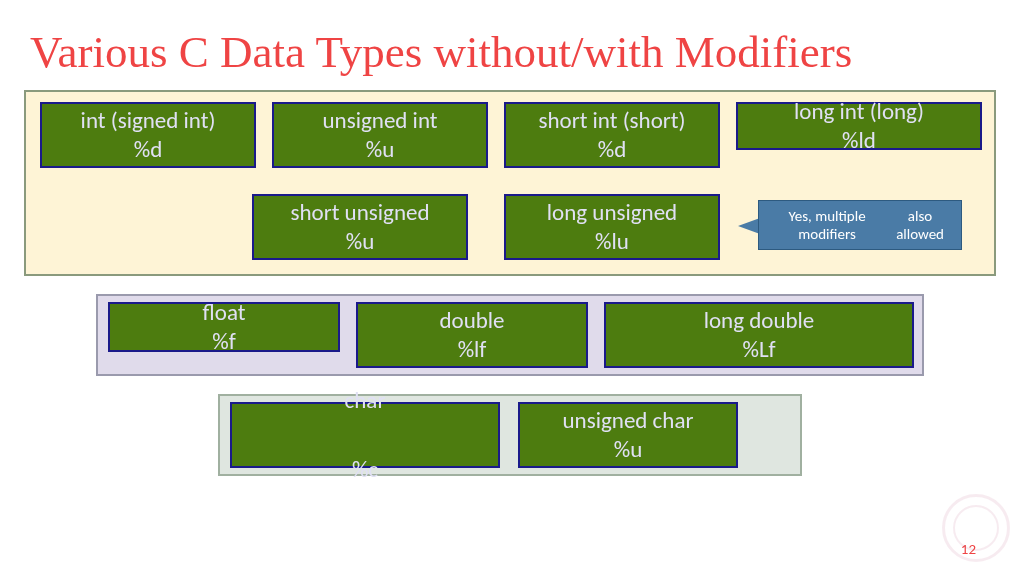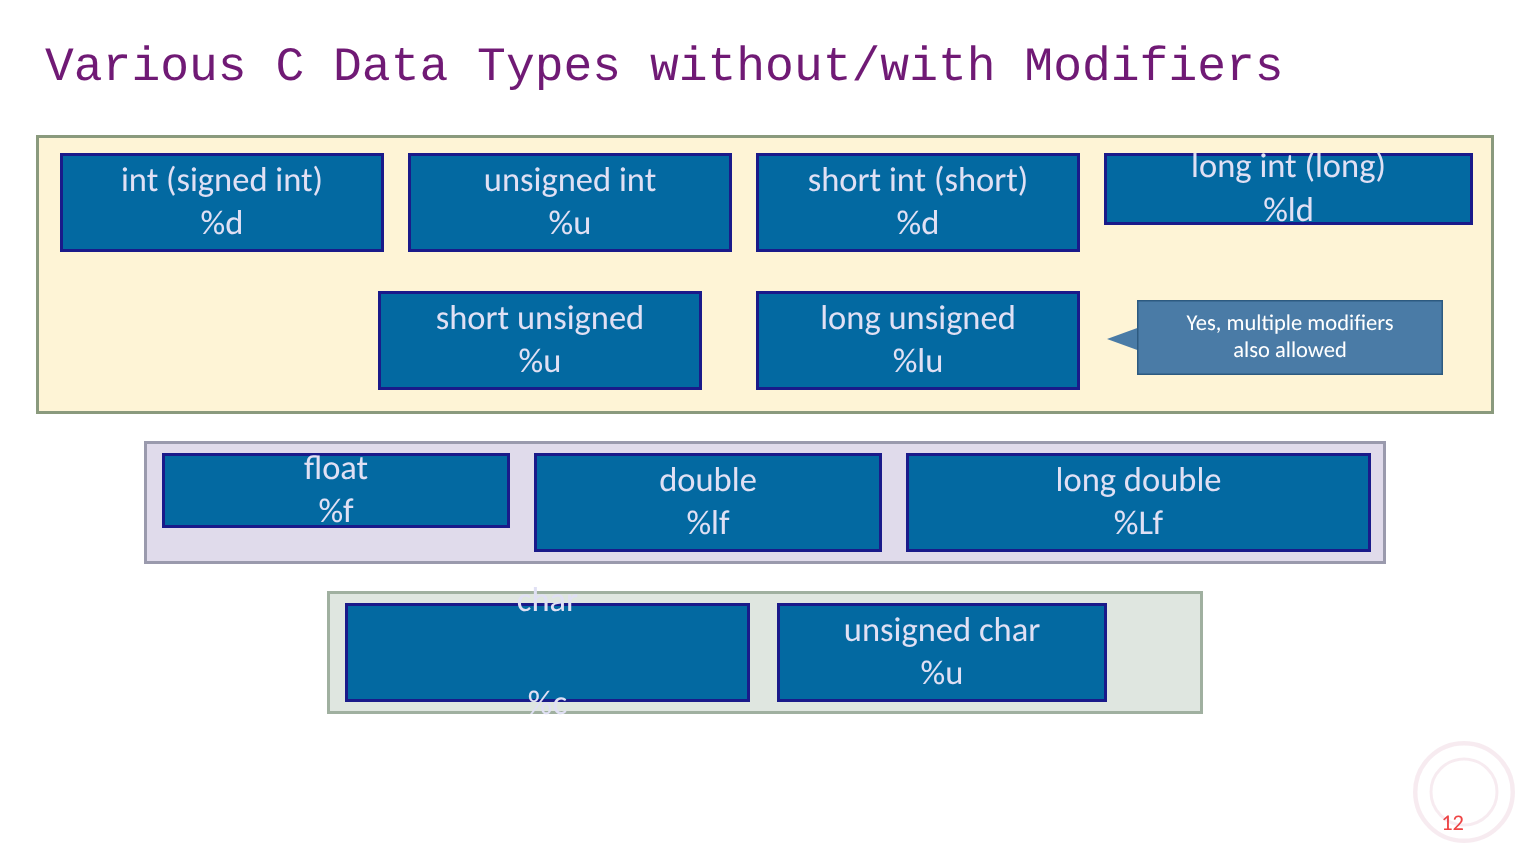--- a/index.html
+++ b/index.html
@@ -8,24 +8,24 @@
     height: 576px;
     background: #ffffff;
     font-family: "Calibri", "Segoe UI", sans-serif;
     position: relative;
     overflow: hidden;
   }
   .title {
     position: absolute;
     left: 30px;
     top: 26px;
-    font-size: 32px;
-    color: #701a75;
+    font-size: 45px;
+    color: #ef4444;
     font-weight: 400;
-    font-family: Liberation Mono, monospace;
+    font-family: Liberation Serif, serif;
   }
   .group1 {
     position: absolute;
     left: 24px;
     top: 90px;
     width: 972px;
     height: 186px;
     background: #fef4d6;
     border: 2px solid #8a9a7d;
   }
@@ -42,41 +42,41 @@
     position: absolute;
     left: 218px;
     top: 394px;
     width: 584px;
     height: 82px;
     background: #dfe6e0;
     border: 2px solid #a0b0a0;
   }
   .box {
     position: absolute;
-    background: #0369a1;
+    background: #4d7c0f;
     border: 2px solid #1a1a8a;
     color: #e0e0f4;
     text-align: center;
     display: flex;
     flex-direction: column;
     justify-content: center;
     align-items: center;
     line-height: 1.25;
   }
   .box .bname { font-size: 23px; }
   .box .bfmt  { font-size: 23px; }
   .callout {
     position: absolute;
     background: #4a7ba6;
     border: 1.5px solid #2d5a80;
     color: #ffffff;
     font-size: 15px;
     text-align: center;
     display: flex;
-    flex-direction: column;
+    flex-direction: row;
     justify-content: center;
     align-items: center;
     line-height: 1.2;
     padding: 4px 8px;
   }
   .callout-tail {
     position: absolute;
     width: 0; height: 0;
     border-top: 8px solid transparent;
     border-bottom: 8px solid transparent;

